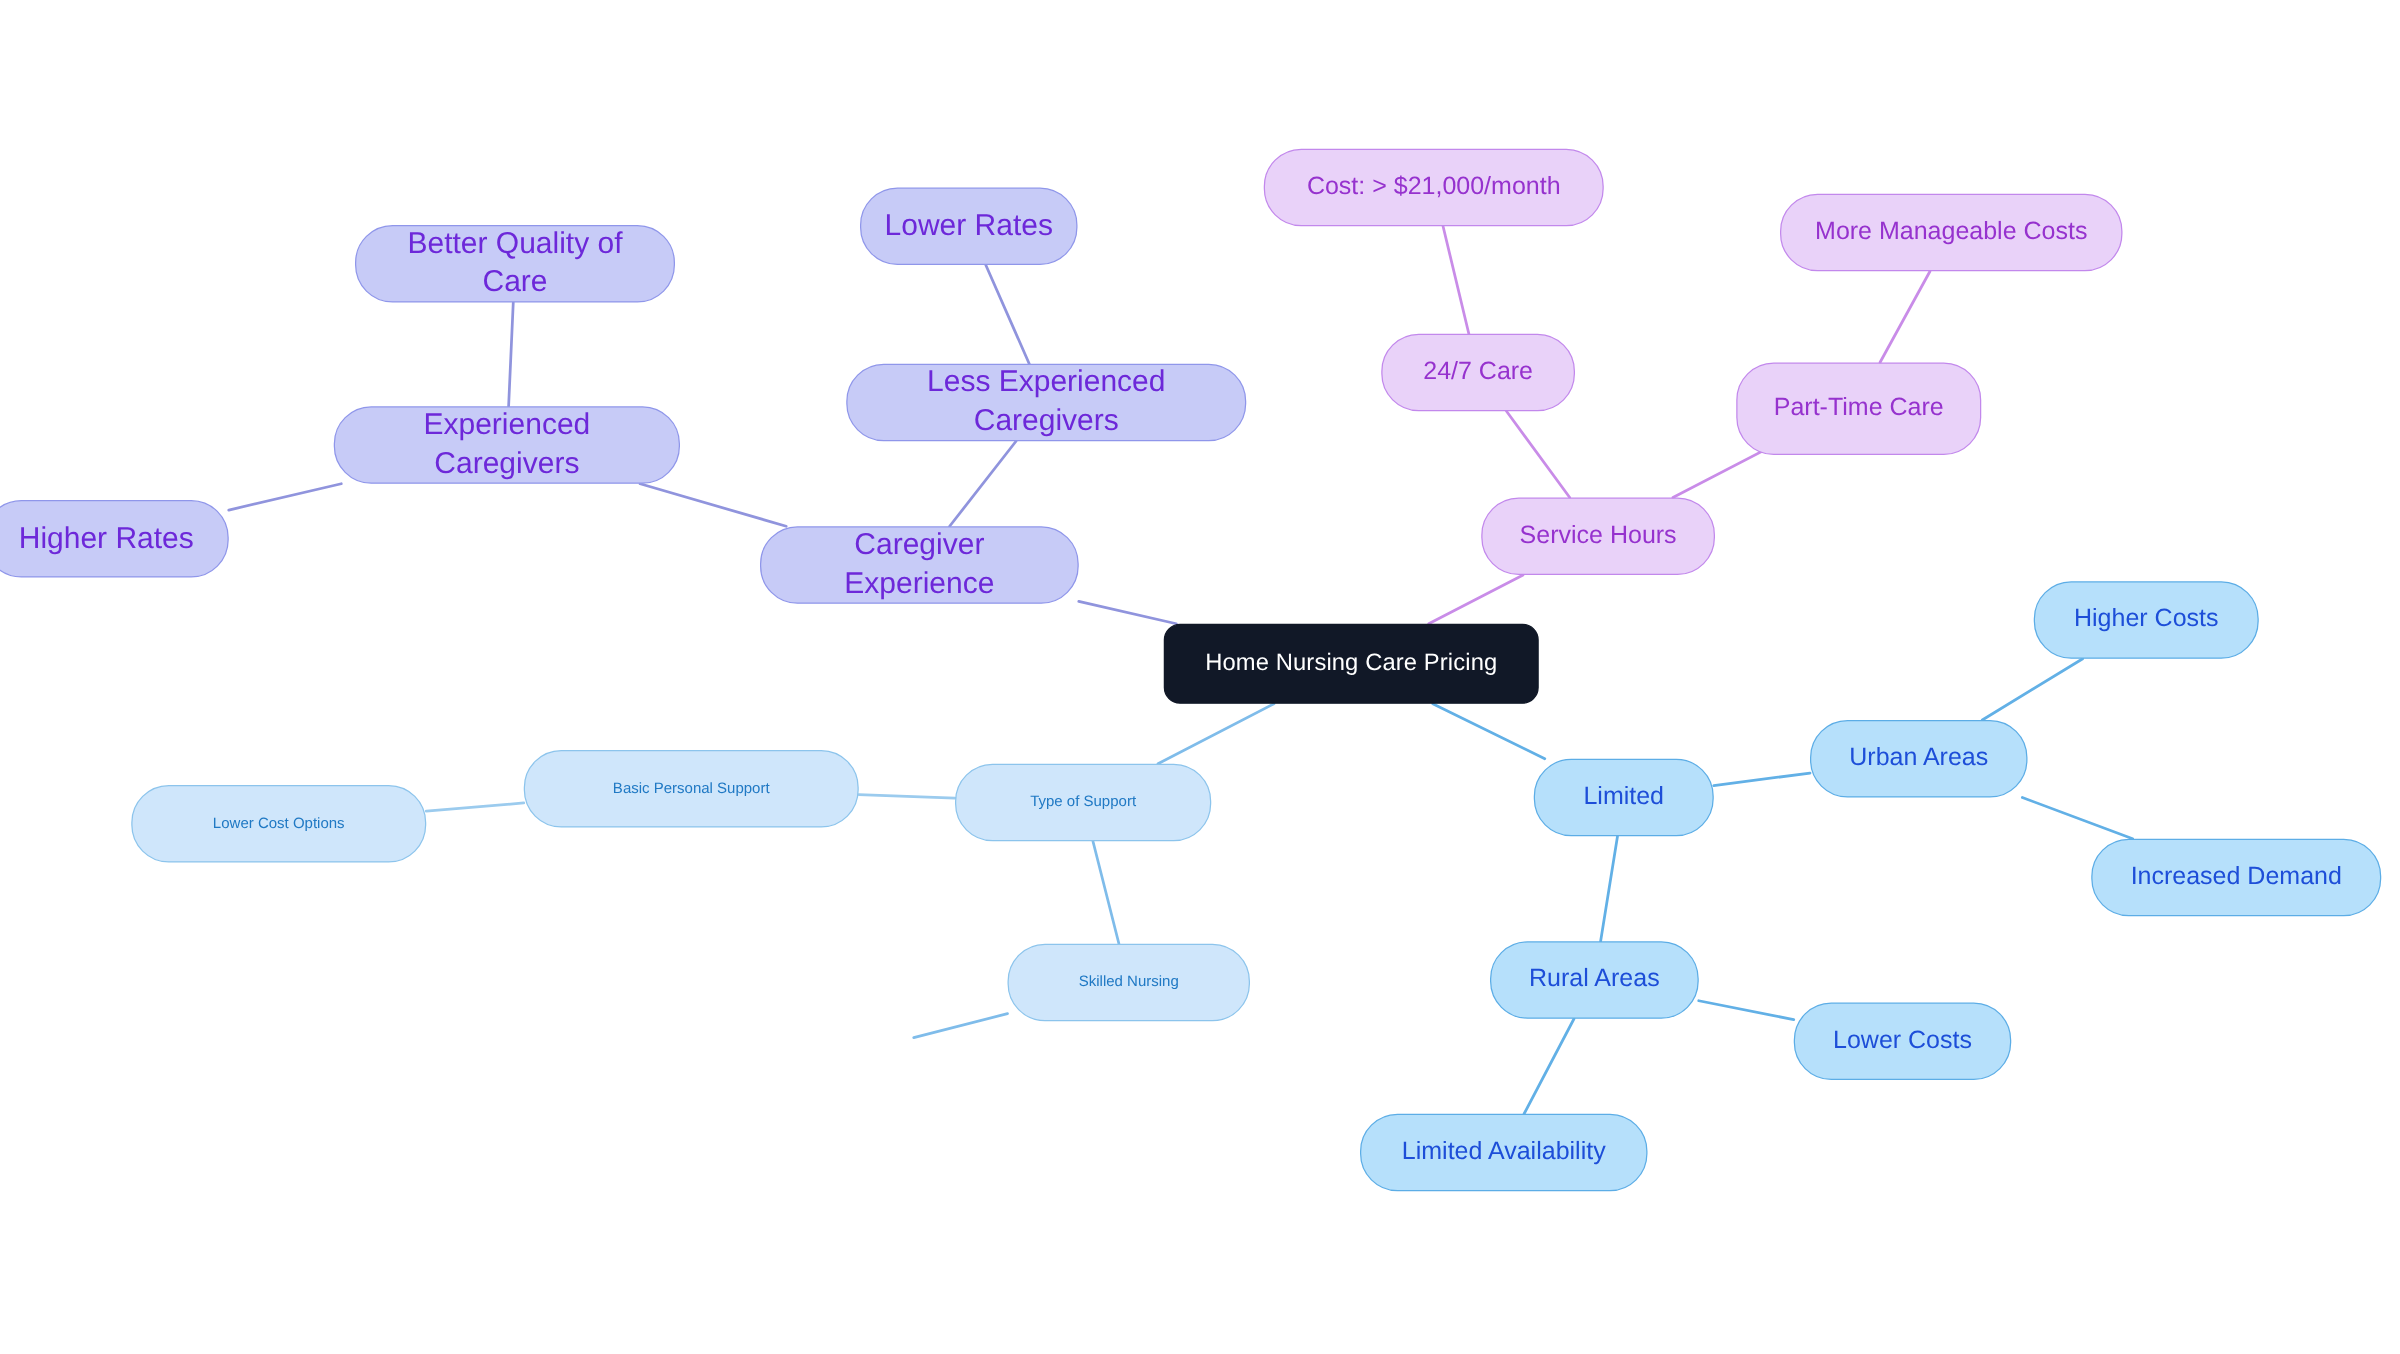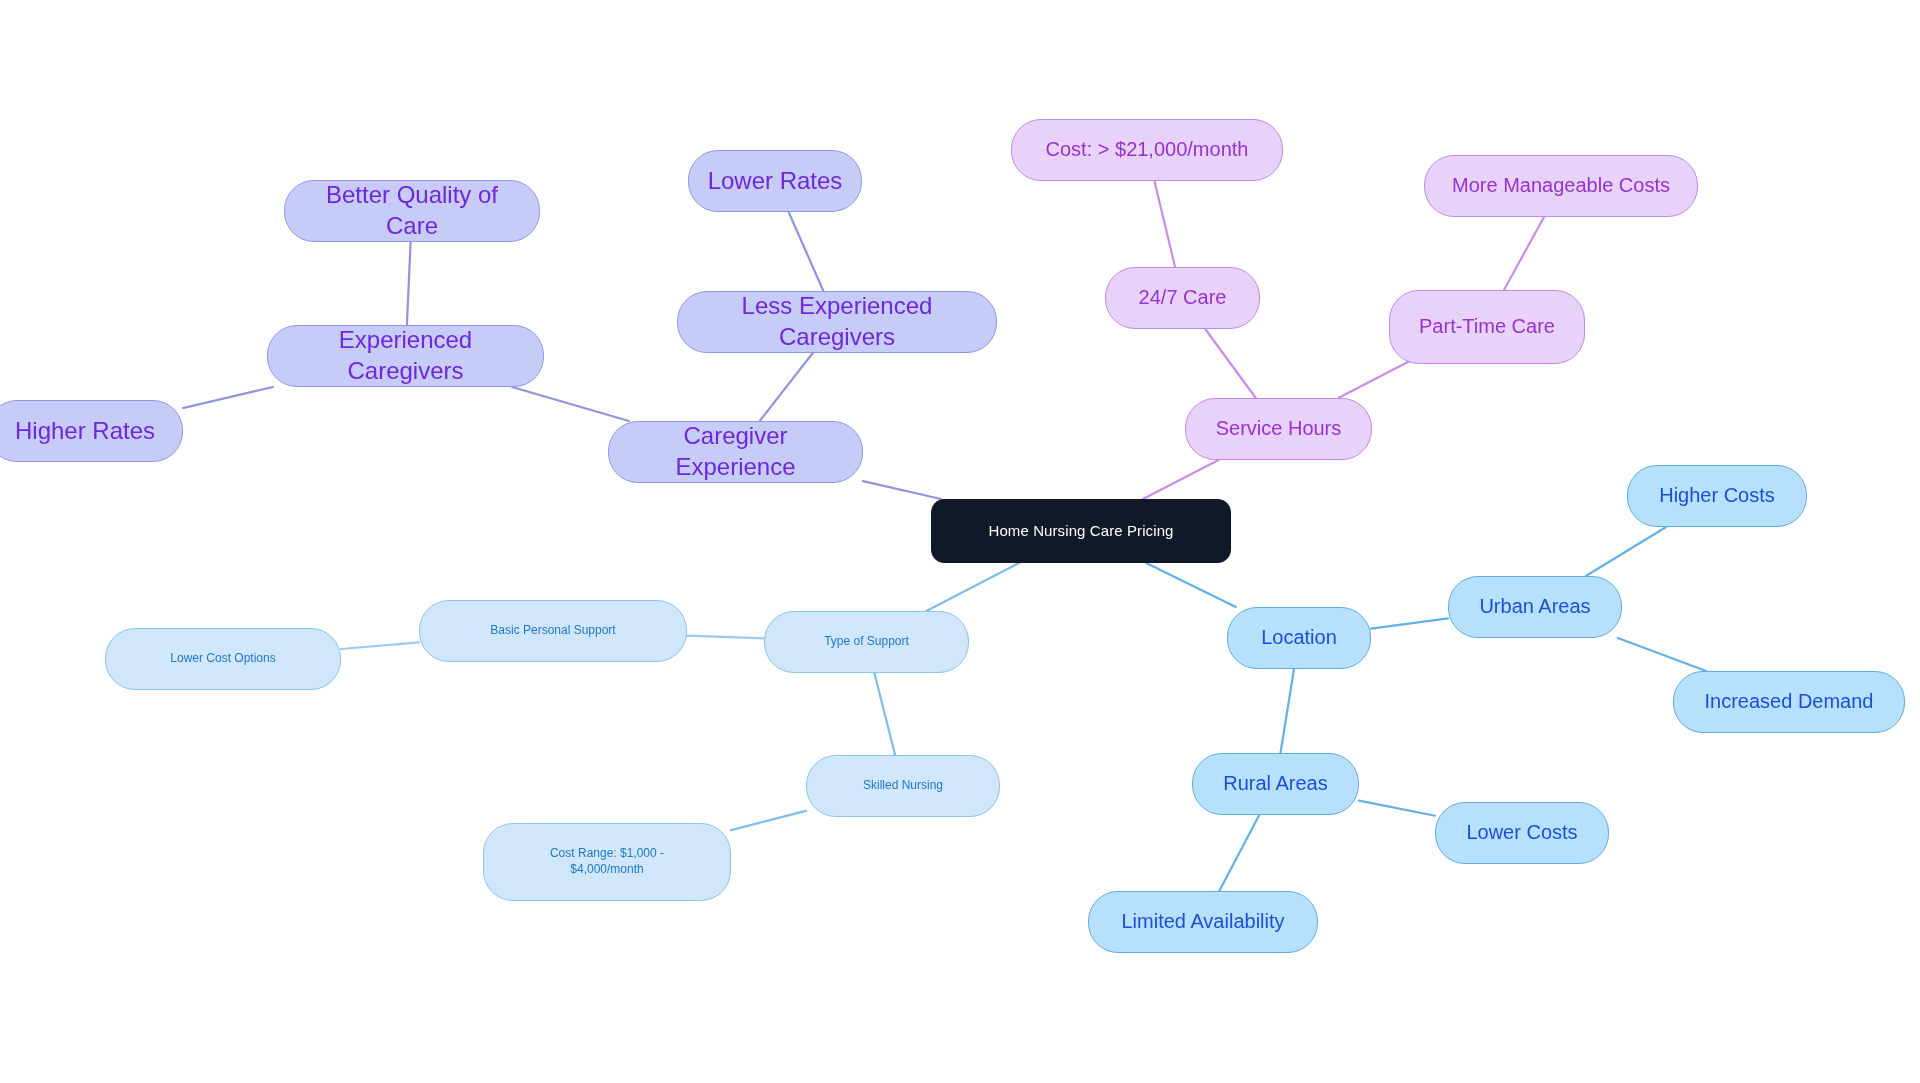--- a/index.html
+++ b/index.html
@@ -35,21 +35,21 @@
     border-style: solid;
     border-width: 1.6px;
     line-height: 1.28;
     white-space: pre-line;
     padding: 12px 14px;
   }
   .node.root {
     background: #111827;
     border-color: #111827;
     color: #ffffff;
-    font-size: 15px;
+    font-size: 19px;
     border-radius: 13px;
     letter-spacing: 0.1px;
   }
   .node.periwinkle {
     background: #c7cbf7;
     border-color: #8f96ea;
     color: #6d28d9;
     font-size: 24px;
     border-radius: 30px;
   }
@@ -117,28 +117,26 @@
   <div class="node periwinkle" style="left: -13px; top: 400px; width: 196px; height: 62px;">Higher Rates</div>
   <div class="node periwinkle" style="left: 677px; top: 291px; width: 320px; height: 62px;">Less Experienced Caregivers</div>
   <div class="node periwinkle" style="left: 688px; top: 150px; width: 174px; height: 62px;">Lower Rates</div>
 
   <div class="node violet" style="left: 1185px; top: 398px; width: 187px; height: 62px;">Service Hours</div>
   <div class="node violet" style="left: 1105px; top: 267px; width: 155px; height: 62px;">24/7 Care</div>
   <div class="node violet" style="left: 1011px; top: 119px; width: 272px; height: 62px;">Cost: &gt; $21,000/month</div>
   <div class="node violet" style="left: 1389px; top: 290px; width: 196px; height: 74px;">Part-Time Care</div>
   <div class="node violet" style="left: 1424px; top: 155px; width: 274px; height: 62px;">More Manageable Costs</div>
 
-  <div class="node sky" style="left: 1227px; top: 607px; width: 144px; height: 62px;">Location</div>
+  <div class="node sky" style="left: 1227px; top: 607px; width: 144px; height: 62px;">Limited</div>
   <div class="node sky" style="left: 1448px; top: 576px; width: 174px; height: 62px;">Urban Areas</div>
   <div class="node sky" style="left: 1627px; top: 465px; width: 180px; height: 62px;">Higher Costs</div>
   <div class="node sky" style="left: 1673px; top: 671px; width: 232px; height: 62px;">Increased Demand</div>
   <div class="node sky" style="left: 1192px; top: 753px; width: 167px; height: 62px;">Rural Areas</div>
   <div class="node sky" style="left: 1435px; top: 802px; width: 174px; height: 62px;">Lower Costs</div>
   <div class="node sky" style="left: 1088px; top: 891px; width: 230px; height: 62px;">Limited Availability</div>
 
   <div class="node skylight" style="left: 764px; top: 611px; width: 205px; height: 62px;">Type of Support</div>
   <div class="node skylight" style="left: 419px; top: 600px; width: 268px; height: 62px;">Basic Personal Support</div>
   <div class="node skylight" style="left: 105px; top: 628px; width: 236px; height: 62px;">Lower Cost Options</div>
   <div class="node skylight" style="left: 806px; top: 755px; width: 194px; height: 62px;">Skilled Nursing</div>
-  <div class="node skylight two-line" style="left: 483px; top: 823px; width: 248px; height: 78px;">Cost Range: $1,000 -
-$4,000/month</div>
 
 </div>
 
 </body></html>

